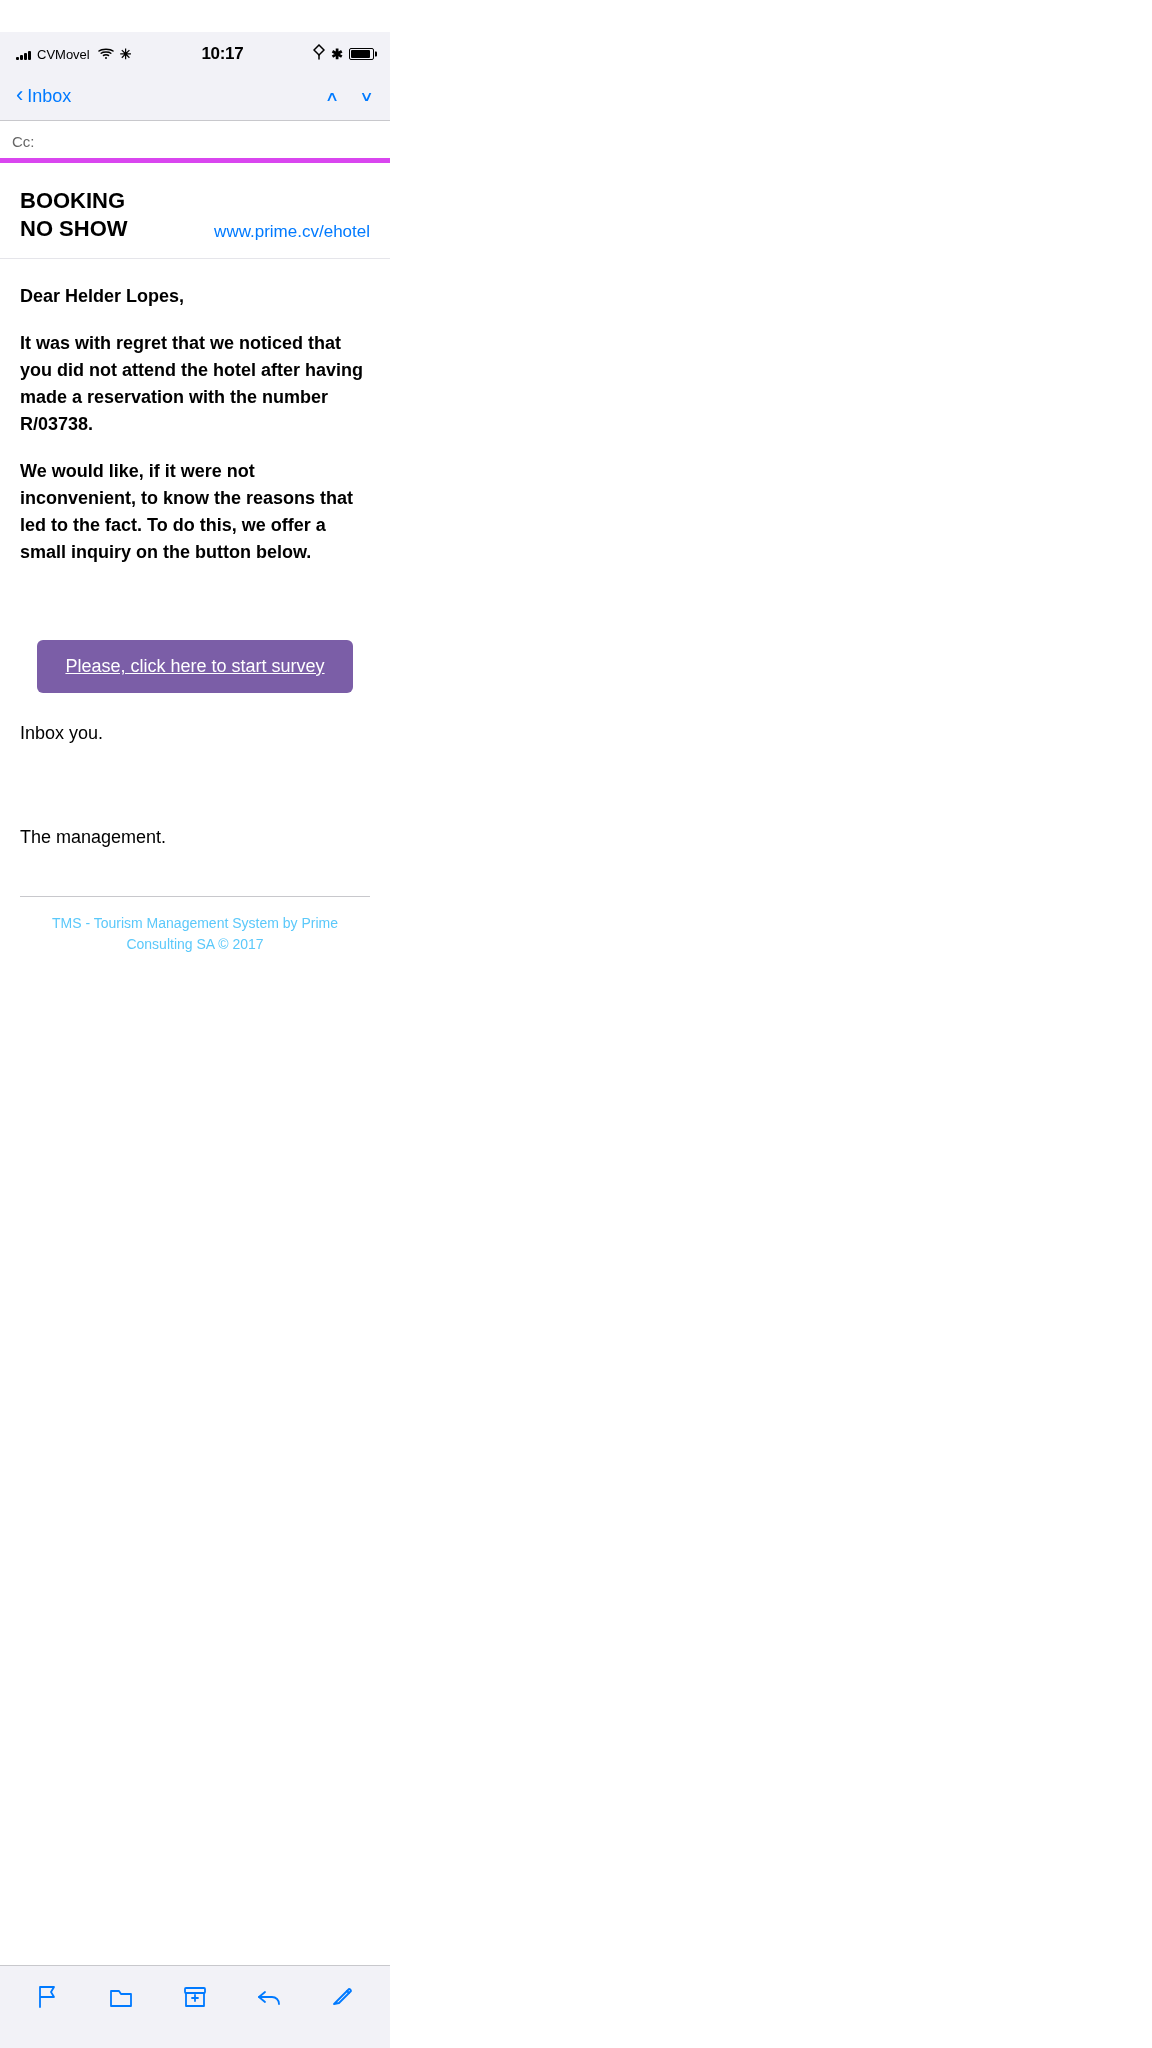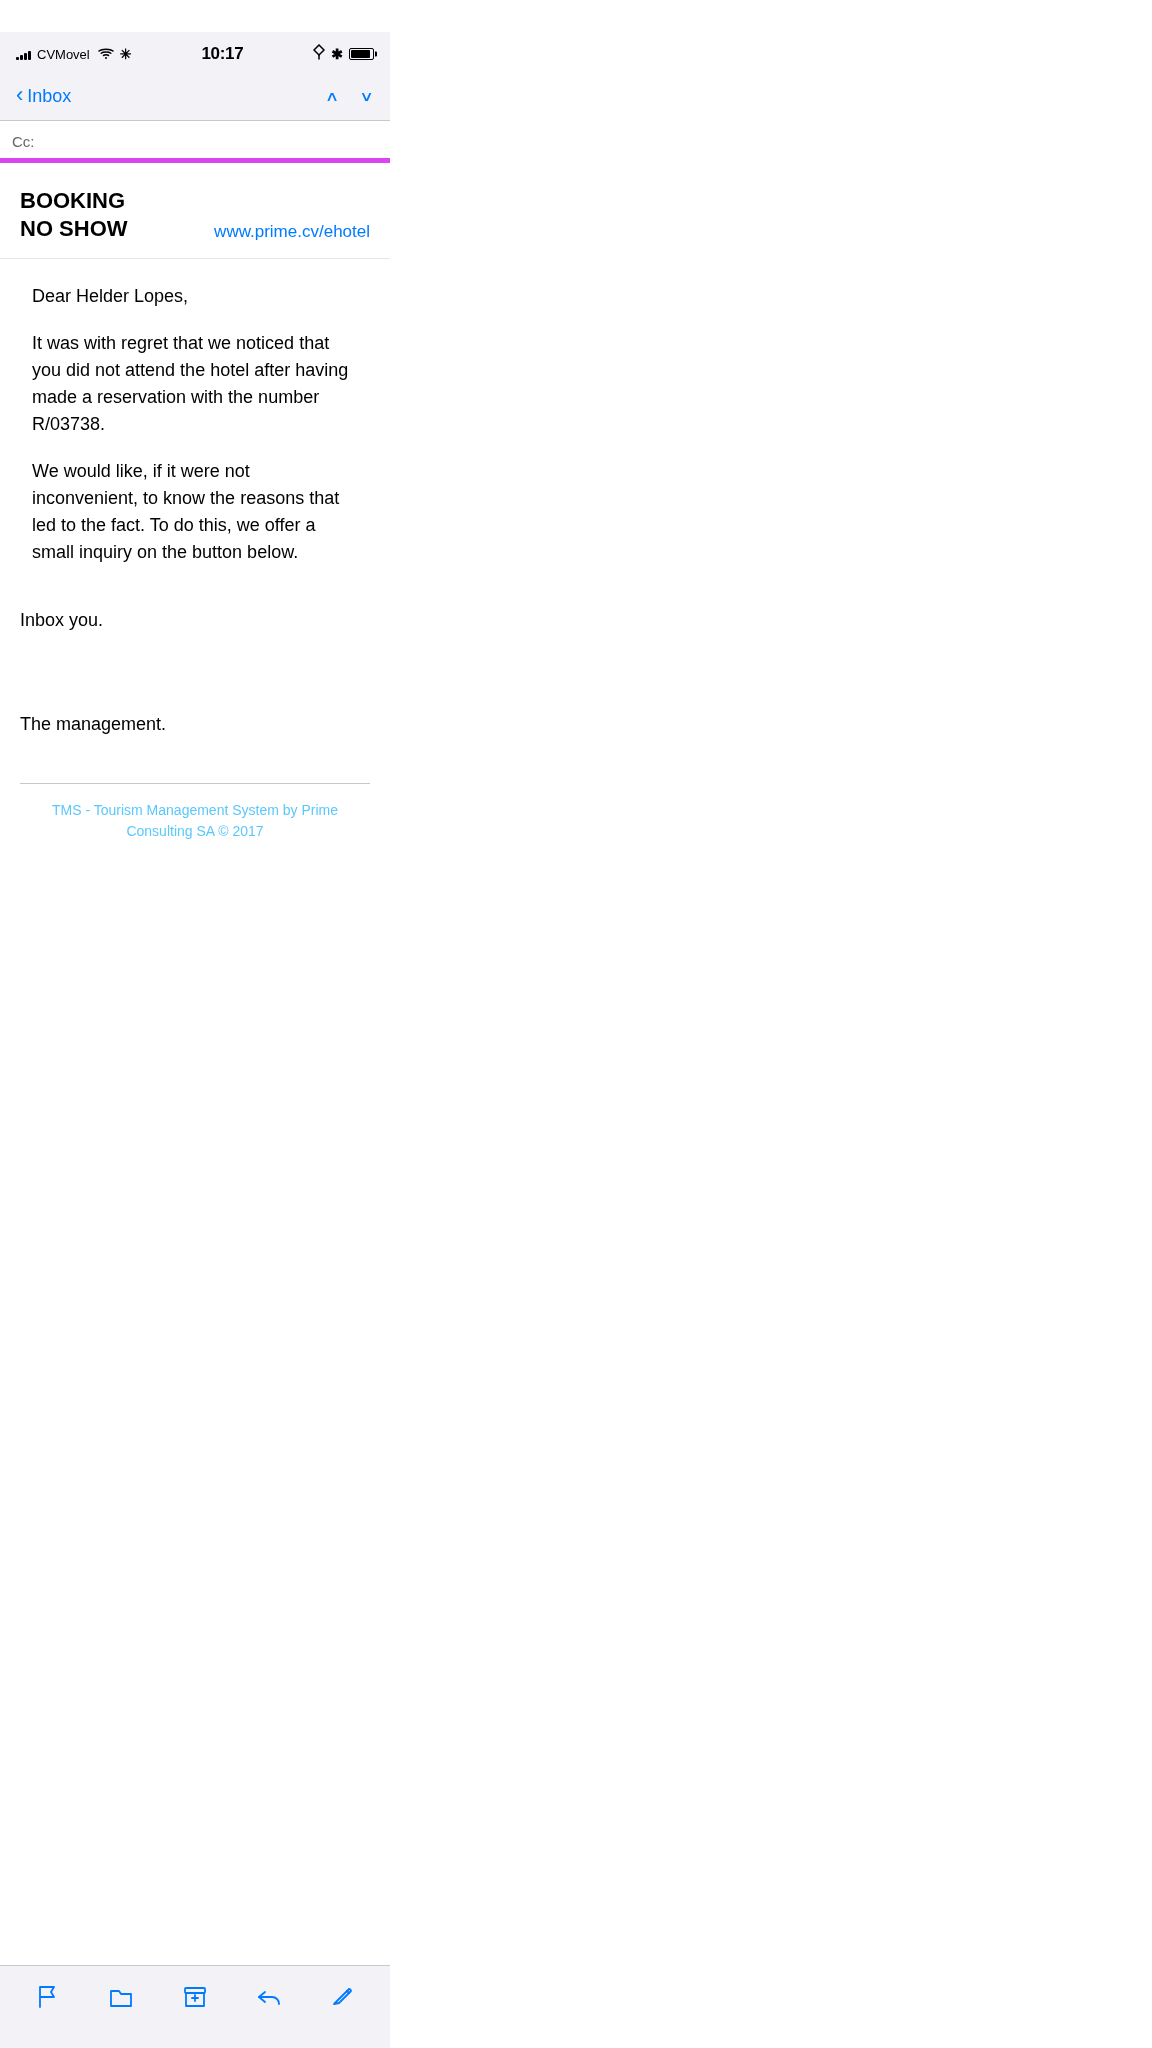--- a/index.html
+++ b/index.html
@@ -175,24 +175,25 @@
       color: #007aff;
       font-size: 17px;
       text-align: right;
       text-decoration: none;
       white-space: nowrap;
       margin-left: 14px;
     }
 
     
     .email-body {
-      padding: 24px 32px;
+      padding: 24px 20px;
       font-size: 18px;
       line-height: 1.5;
       color: #000;
+      font-weight: bold;
     }
 
     .email-body p {
       margin-bottom: 20px;
     }
 
     .survey-btn-container {
       display: flex;
       justify-content: center;
       margin: 30px 0 30px;
@@ -339,20 +340,23 @@
       <span>www.prime.cv/ehotel</span>
     </a>
   </div>
 
   <div class="email-body">
     <p>Dear Helder Lopes,</p>
     <p>It was with regret that we noticed that you did not attend the hotel after having made a reservation with the number R/03738.</p>
     <p>We would like, if it were not inconvenient, to know the reasons that led to the fact. To do this, we offer a small inquiry on the button below.</p>
   </div>
 
+  <div class="survey-btn-container">
+    <button class="survey-button">Please, click here to start survey</button>
+  </div>
 
   <div class="email-footer">
     <p>Inbox you.</p>
   </div>
 
   <div style="padding: 0 20px 24px; margin-top: 39px;">
     <p class="management-text">The management.</p>
   </div>
 
   <hr class="footer-divider">

